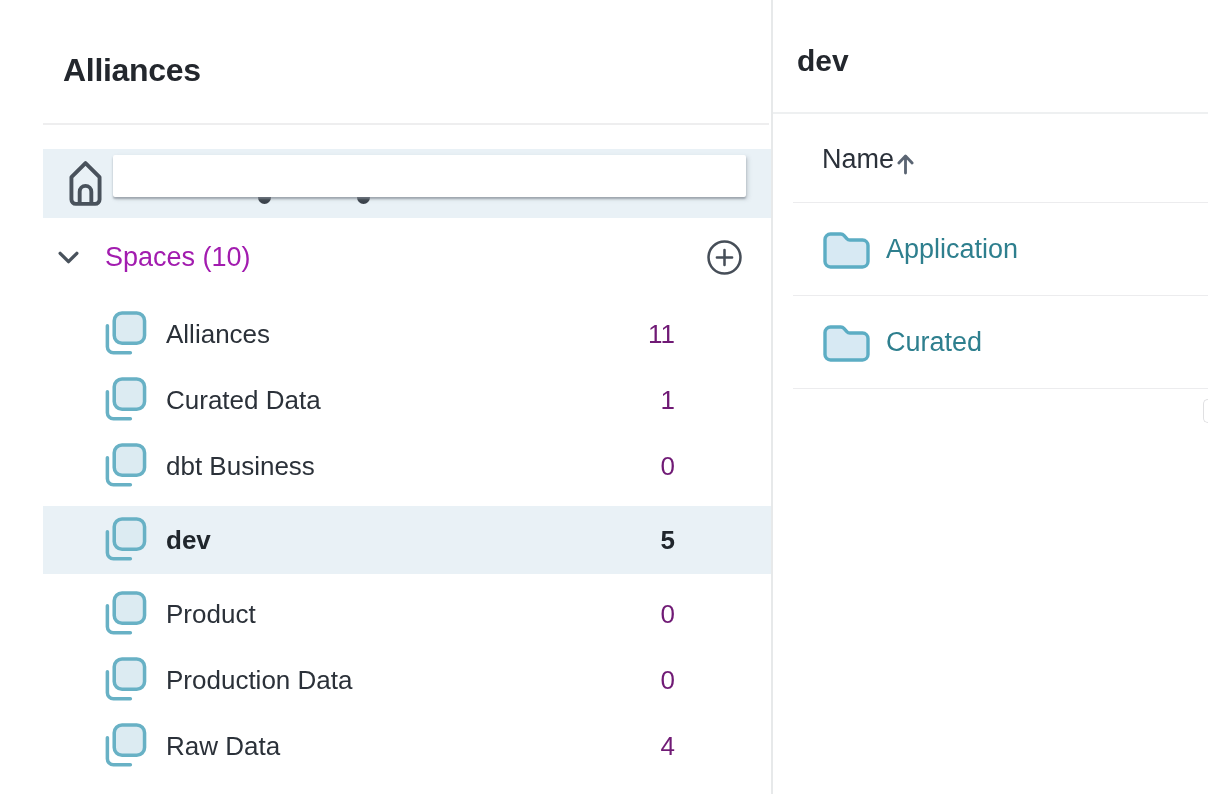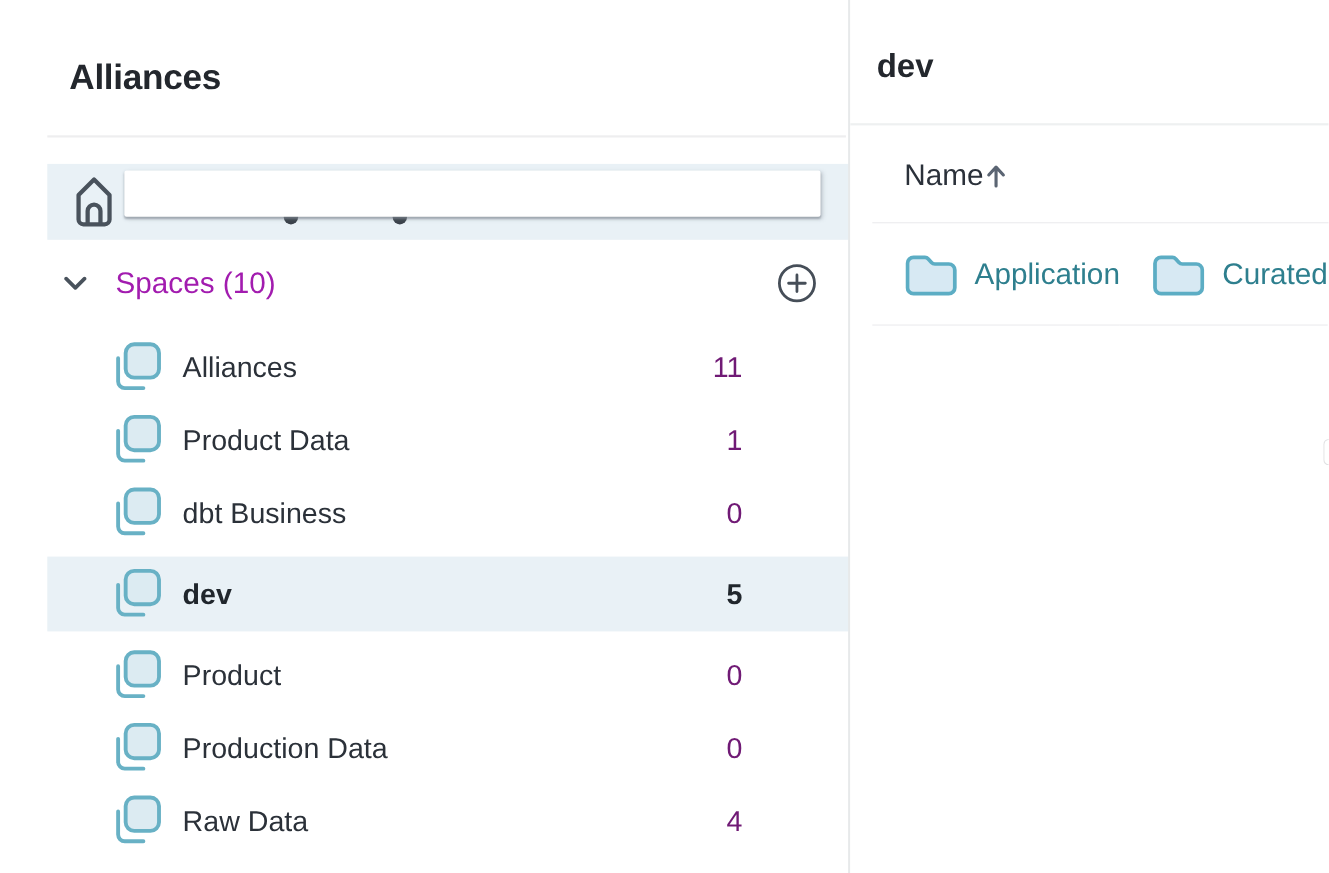--- a/index.html
+++ b/index.html
@@ -29,23 +29,23 @@
   .srow .scount{position:absolute;right:97px;font-size:26px;color:#701a75;}
   .srow.selected{background:#e9f1f6;height:68px;margin:7px 0;}
   .srow.selected .slabel{font-weight:700;color:#20262c;}
   .srow.selected .scount{font-weight:700;color:#20262c;}
   
   .vdivider{position:absolute;left:771px;top:0;width:2px;height:794px;background:#e7e9ea;}
   
   .main{position:absolute;left:773px;top:0;width:435px;height:794px;background:#fff;}
   .main-title{position:absolute;left:24px;top:44px;font-size:30px;font-weight:700;color:#23272d;}
   .main-head-divider{position:absolute;left:0;right:0;top:112px;height:2px;background:#eef0f1;}
-  .name-header{position:absolute;left:49px;top:144px;display:flex;align-items:center;gap:2px;cursor:pointer;}
+  .name-header{position:absolute;left:49px;top:144px;display:flex;align-items:flex-end;gap:2px;cursor:pointer;}
   .name-header .nlabel{font-size:27px;color:#2b313a;}
-  .flist{position:absolute;left:20px;right:0;top:202px;border-top:1.5px solid #ececee;display:flex;flex-direction:row;}
+  .flist{position:absolute;left:20px;right:0;top:202px;border-top:1.5px solid #ececee;display:flex;flex-direction:column;justify-content:flex-end;}
   .frow{position:relative;height:92px;display:flex;align-items:center;border-bottom:1.5px solid #ececee;cursor:pointer;}
   .frow .ficon{margin-left:30px;display:flex;}
   .frow .flink{margin-left:16px;font-size:27px;color:#2e7f8e;}
   .edge-sliver{position:absolute;left:1203px;top:399px;width:6px;height:22px;background:#fff;border:1.5px solid #e0e0e2;border-right:none;border-radius:5px 0 0 5px;}
 </style>
 </head>
 <body>
 
 <div class="stage">
 
@@ -96,21 +96,21 @@
           <span class="scount">11</span>
         </div>
 
         <div class="srow">
           <span class="sicon">
             <svg viewBox="0 0 46 50" width="45" height="49">
               <path d="M5.5 16 V37.5 a6.2 6.2 0 0 0 6.2 6.2 H29" fill="none" stroke="#68b1c5" stroke-width="3.6" stroke-linecap="round"></path>
               <rect x="12.5" y="3" width="31" height="31" rx="8" fill="#dcebf2" stroke="#68b1c5" stroke-width="3.6"></rect>
             </svg>
           </span>
-          <span class="slabel">Product Data</span>
+          <span class="slabel">Curated Data</span>
           <span class="scount">1</span>
         </div>
 
         <div class="srow">
           <span class="sicon">
             <svg viewBox="0 0 46 50" width="45" height="49">
               <path d="M5.5 16 V37.5 a6.2 6.2 0 0 0 6.2 6.2 H29" fill="none" stroke="#68b1c5" stroke-width="3.6" stroke-linecap="round"></path>
               <rect x="12.5" y="3" width="31" height="31" rx="8" fill="#dcebf2" stroke="#68b1c5" stroke-width="3.6"></rect>
             </svg>
           </span>

